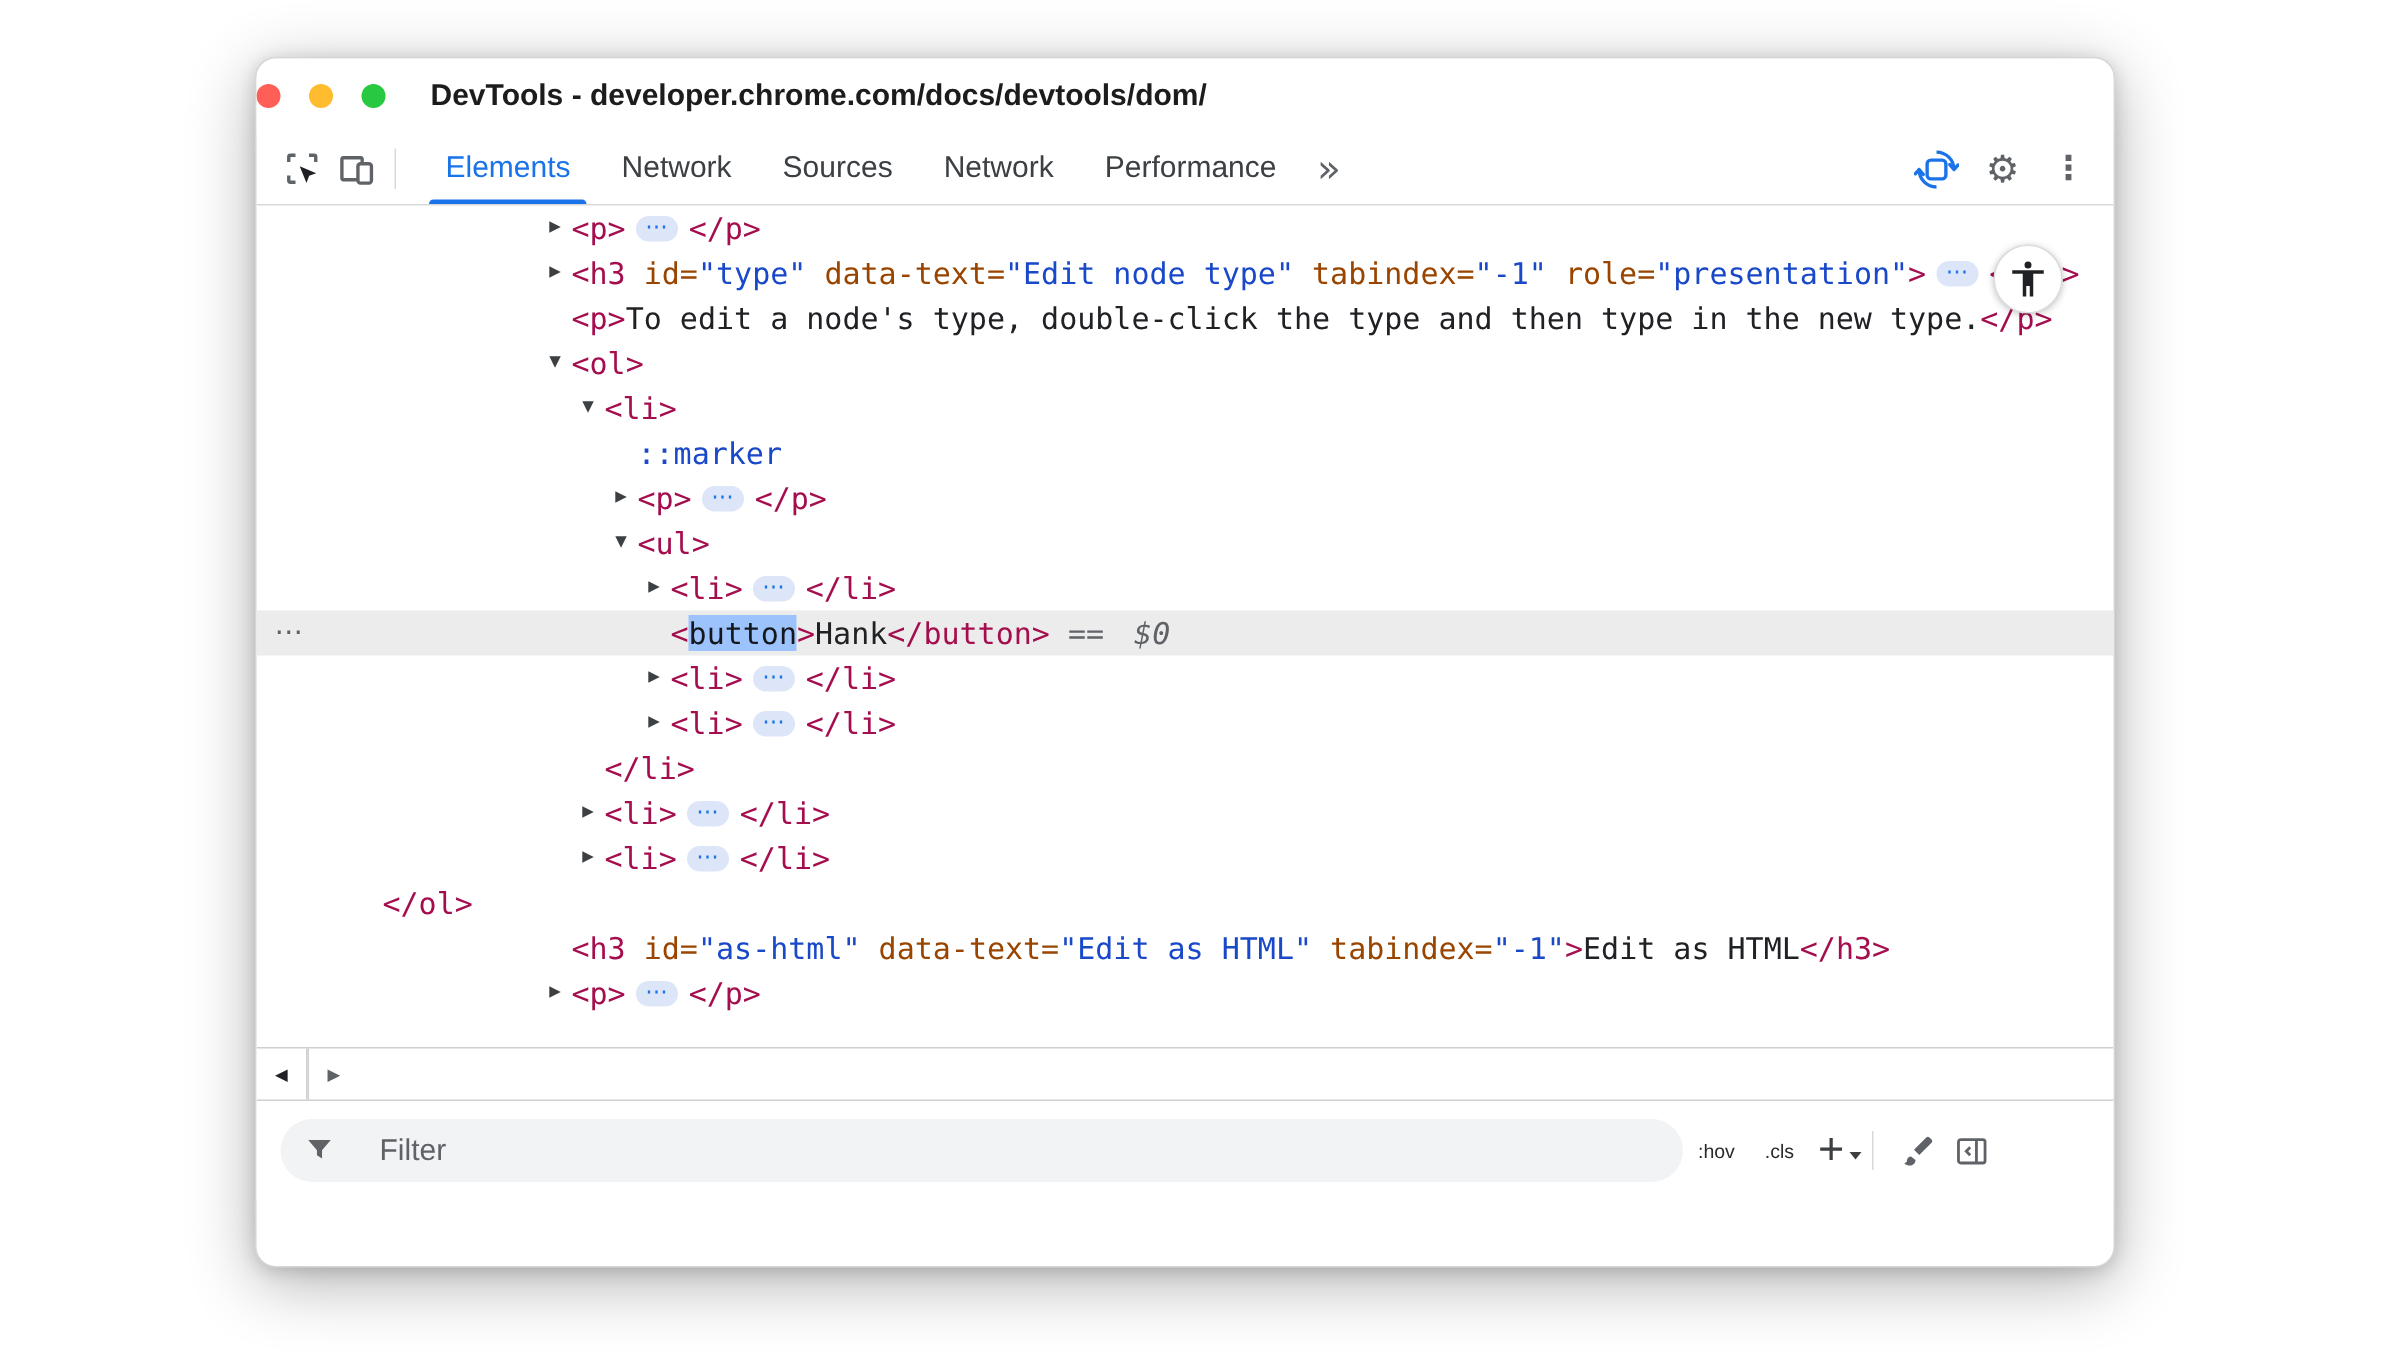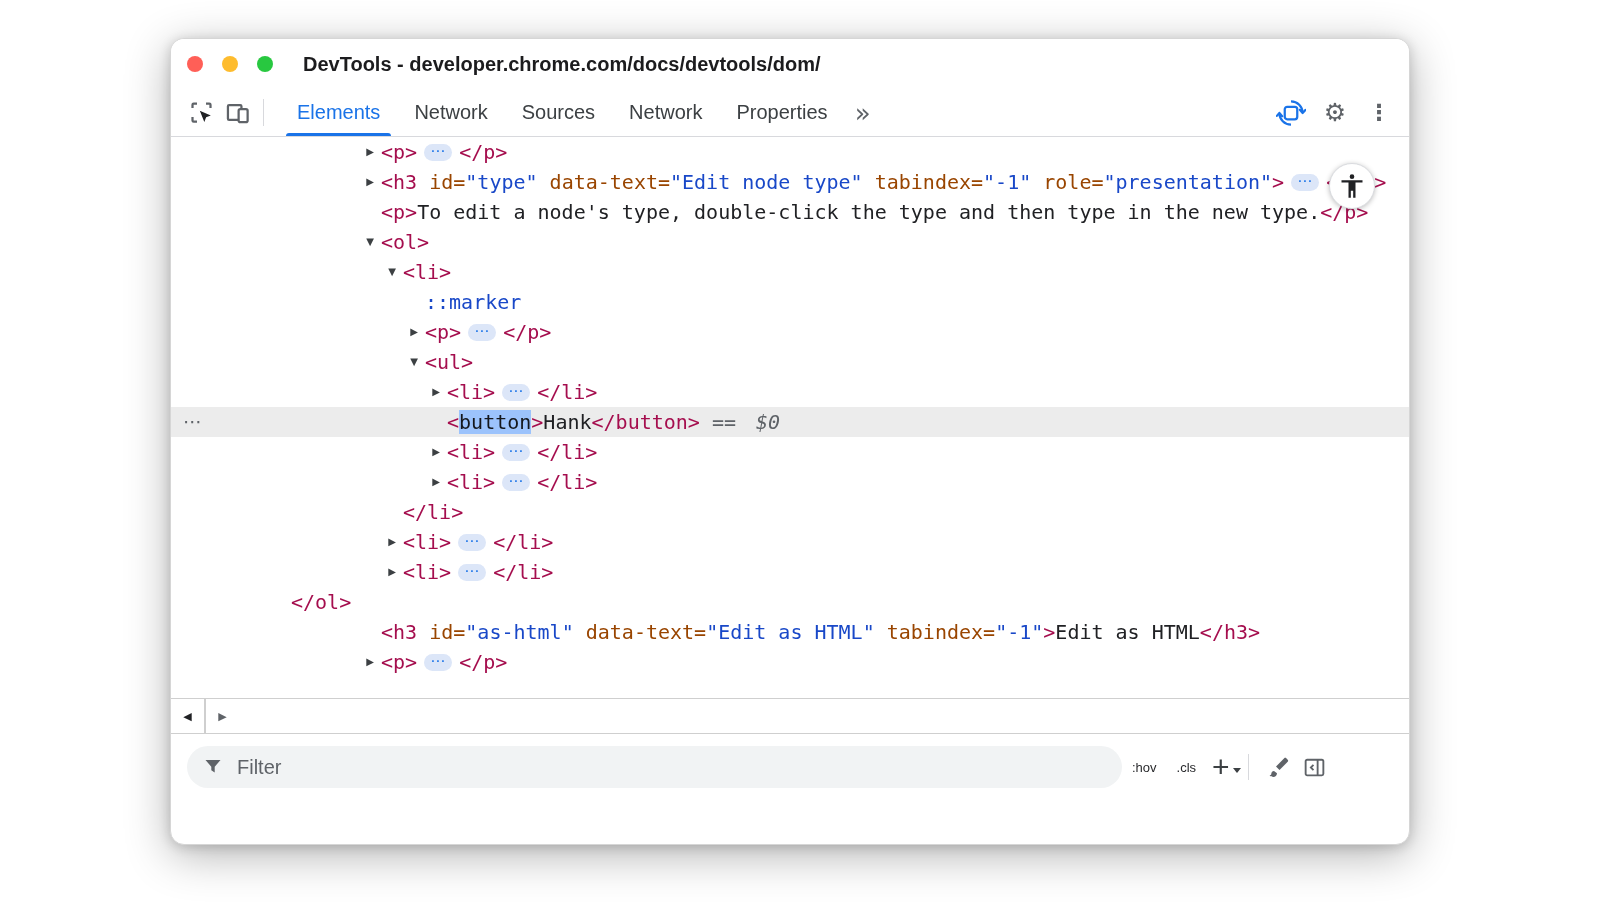--- a/index.html
+++ b/index.html
@@ -8,21 +8,21 @@
     width:1600px; height:908px; background:#ffffff; position:relative; overflow:hidden;
     font-family:"Liberation Sans", sans-serif; color:#202124;
   }
   .window {
     position:absolute; left:170px; top:38px; width:1240px; height:807px;
     background:#fff; border-radius:14px; overflow:hidden;
     box-shadow:0 10px 45px rgba(0,0,0,.30), 0 2px 12px rgba(0,0,0,.16);
     border:1px solid #d6d6d6;
   }
   
-  .titlebar { height:50px; display:flex; align-items:center; padding-left:16px; background:#fff; }
+  .titlebar { height:50px; display:flex; align-items:center; background:#fff; }
   .lights { display:flex; gap:19px; }
   .dot { width:16px; height:16px; border-radius:50%; cursor:pointer; }
   .dot.red { background:#ff5f57; }
   .dot.yellow { background:#febc2e; }
   .dot.green { background:#28c840; }
   .title { margin-left:30px; font-size:20px; font-weight:700; color:#1c1c1e; white-space:nowrap; }
   
   .toolbar { height:48px; display:flex; align-items:stretch; border-bottom:1px solid #d8d9dd; padding:0 12px; }
   .tbicon { width:36px; display:flex; align-items:center; justify-content:center; cursor:pointer; }
   .divider { width:1px; background:#d8d9dd; margin:10px 8px; }
@@ -68,21 +68,21 @@
   .crumb-nav.right { border-left:1px solid #cfcfcf; color:#5f6368; }
   .crumb-items { display:flex; align-items:center; overflow:hidden; flex:1; }
   .crumb { margin:0 14px; white-space:nowrap; cursor:pointer; }
   .crumb.plain { color:#202124; margin-left:4px; }
   .crumb.link { color:#a50e4e; }
   .crumb.selected { color:#1948c8; background:#dae3fb; padding:3px 11px; border-radius:7px; margin:0 10px; }
   
   .paneltabs { height:46px; display:flex; align-items:stretch; border-bottom:1px solid #d8d9dd; padding-left:8px; background:#fff; }
   
   .filterbar { height:66px; display:flex; align-items:center; padding:0 16px; background:#fff; }
-  .filter-pill { width:935px; height:42px; background:#f1f3f4; border-radius:21px; display:flex; align-items:center; padding:0 8px 0 16px; gap:12px; }
+  .filter-pill { width:935px; height:42px; background:#f1f3f4; border-radius:21px; display:flex; align-items:center; padding:0 8px 0 16px; gap:28px; }
   .funnel { display:flex; align-items:center; }
   .filter-pill input { flex:1; border:none; outline:none; background:transparent; font-size:20px; color:#202124; font-family:"Liberation Sans", sans-serif; }
   .filter-pill input::placeholder { color:#5f6368; }
   .textbtn { font-size:13px; color:#28292c; padding:0 10px; cursor:pointer; white-space:nowrap; }
   .plusbtn { font-size:30px; color:#3c4043; padding:0 6px; position:relative; cursor:pointer; line-height:30px; }
   .plusbtn::after { content:""; position:absolute; right:-5px; bottom:5px; border:4px solid transparent; border-top:5px solid #3c4043; }
   .vsep { width:1px; height:26px; background:#d8d9dd; margin:0 12px; }
   .iconbtn { width:36px; height:36px; display:flex; align-items:center; justify-content:center; cursor:pointer; }
 </style>
 </head>
@@ -111,21 +111,21 @@
         <rect x="3.5" y="5.5" width="12" height="13" rx="1" fill="none" stroke="#5f6368" stroke-width="2"></rect>
         <rect x="13" y="9" width="8" height="11.5" rx="1.5" fill="#ffffff" stroke="#5f6368" stroke-width="2"></rect>
       </svg>
     </div>
     <div class="divider"></div>
     <div class="tabstrip">
         <div class="tab active">Elements</div>
         <div class="tab">Network</div>
         <div class="tab">Sources</div>
         <div class="tab">Network</div>
-        <div class="tab">Properties</div>
+        <div class="tab">Performance</div>
       </div>
     <div class="more-tabs">»</div>
     <div class="toolbar-right">
       <div class="tbicon">
         <svg width="30" height="30" viewBox="0 0 24 24" fill="none" stroke="#1a73e8" stroke-width="1.8">
           <rect x="7" y="7" width="10" height="10" rx="2"></rect>
           <path d="M12 2.7a9.3 9.3 0 0 1 9.3 9.3"></path>
           <path d="M12 21.3A9.3 9.3 0 0 1 2.7 12"></path>
           <path d="M21.3 12l-2.2-2.6M21.3 12l2.2-2.4" stroke-linecap="round"></path>
           <path d="M2.7 12l2.2 2.6M2.7 12l-2 2.3" stroke-linecap="round"></path>
@@ -145,21 +145,21 @@
       <div class="line" style="padding-left: 254px;"><span class="t-marker">::marker</span></div>
       <div class="line" style="padding-left: 254px;"><span class="arrow" style="left: 234px;">▶</span><span class="t-tag">&lt;p&gt;</span><span class="badge">⋯</span><span class="t-tag">&lt;/p&gt;</span></div>
       <div class="line" style="padding-left: 254px;"><span class="arrow" style="left: 234px;">▼</span><span class="t-tag">&lt;ul&gt;</span></div>
       <div class="line" style="padding-left: 276px;"><span class="arrow" style="left: 256px;">▶</span><span class="t-tag">&lt;li&gt;</span><span class="badge">⋯</span><span class="t-tag">&lt;/li&gt;</span></div>
       <div class="line selected" style="padding-left: 276px;"><span class="gutter-dots">⋯</span><span class="t-tag">&lt;</span><span class="t-sel">button</span><span class="t-tag">&gt;</span><span class="t-tx">Hank</span><span class="t-tag">&lt;/button&gt;</span><span class="t-eq"> == </span><span class="t-d0">$0</span></div>
       <div class="line" style="padding-left: 276px;"><span class="arrow" style="left: 256px;">▶</span><span class="t-tag">&lt;li&gt;</span><span class="badge">⋯</span><span class="t-tag">&lt;/li&gt;</span></div>
       <div class="line" style="padding-left: 276px;"><span class="arrow" style="left: 256px;">▶</span><span class="t-tag">&lt;li&gt;</span><span class="badge">⋯</span><span class="t-tag">&lt;/li&gt;</span></div>
       <div class="line" style="padding-left: 232px;"><span class="t-tag">&lt;/li&gt;</span></div>
       <div class="line" style="padding-left: 232px;"><span class="arrow" style="left: 212px;">▶</span><span class="t-tag">&lt;li&gt;</span><span class="badge">⋯</span><span class="t-tag">&lt;/li&gt;</span></div>
       <div class="line" style="padding-left: 232px;"><span class="arrow" style="left: 212px;">▶</span><span class="t-tag">&lt;li&gt;</span><span class="badge">⋯</span><span class="t-tag">&lt;/li&gt;</span></div>
-      <div class="line" style="padding-left: 120px;"><span class="t-tag">&lt;/ol&gt;</span></div>
+      <div class="line" style="padding-left: 84px;"><span class="t-tag">&lt;/ol&gt;</span></div>
       <div class="line" style="padding-left: 210px;"><span class="t-tag">&lt;h3</span><span class="t-an"> id=</span><span class="t-av">"as-html"</span><span class="t-an"> data-text=</span><span class="t-av">"Edit as HTML"</span><span class="t-an"> tabindex=</span><span class="t-av">"-1"</span><span class="t-tag">&gt;</span><span class="t-tx">Edit as HTML</span><span class="t-tag">&lt;/h3&gt;</span></div>
       <div class="line" style="padding-left: 210px;"><span class="arrow" style="left: 190px;">▶</span><span class="t-tag">&lt;p&gt;</span><span class="badge">⋯</span><span class="t-tag">&lt;/p&gt;</span></div>
     </div>
 
   <div class="a11y">
     <svg width="28" height="28" viewBox="0 0 24 24" fill="#202124">
       <path d="M12 2a2 2 0 1 1 0 4 2 2 0 0 1 0-4zm9 7h-6v13h-2v-6h-2v6H9V9H3V7h18v2z"></path>
     </svg>
   </div>
 

